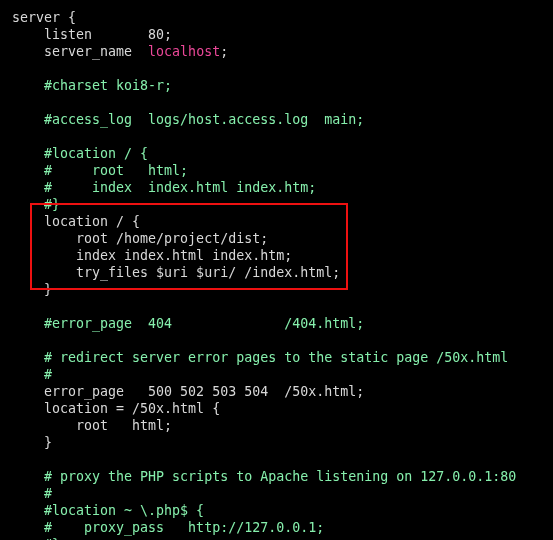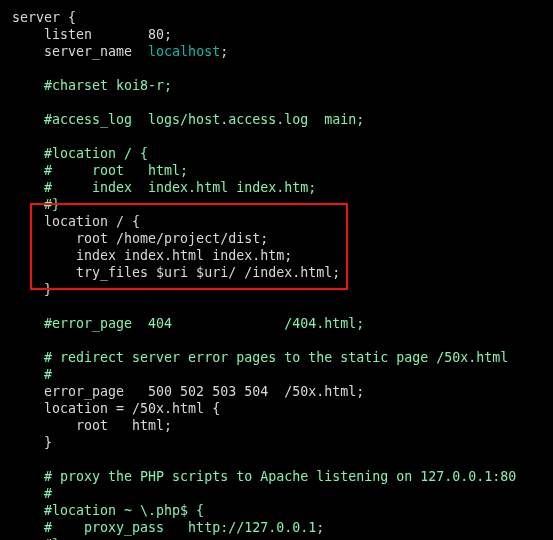--- a/index.html
+++ b/index.html
@@ -29,21 +29,21 @@
     white-space: pre;
     letter-spacing: 0px;
     color: #d8d8d8;
   }
   .line {
     height: 17px;
     white-space: pre;
   }
   .tok-default { color: #d8d8d8; }
   .tok-comment { color: #86efac; }
-  .tok-string  { color: #14b8a6; text-align: center; }
+  .tok-string  { color: #ec4899; text-align: center; }
   .tok-blank   { color: transparent; }
 
   #highlight-box {
     position: absolute;
     left: 30px;
     top: 203px;
     width: 318px;
     height: 87px;
     border: 2px solid #ee1111;
     box-sizing: border-box;

